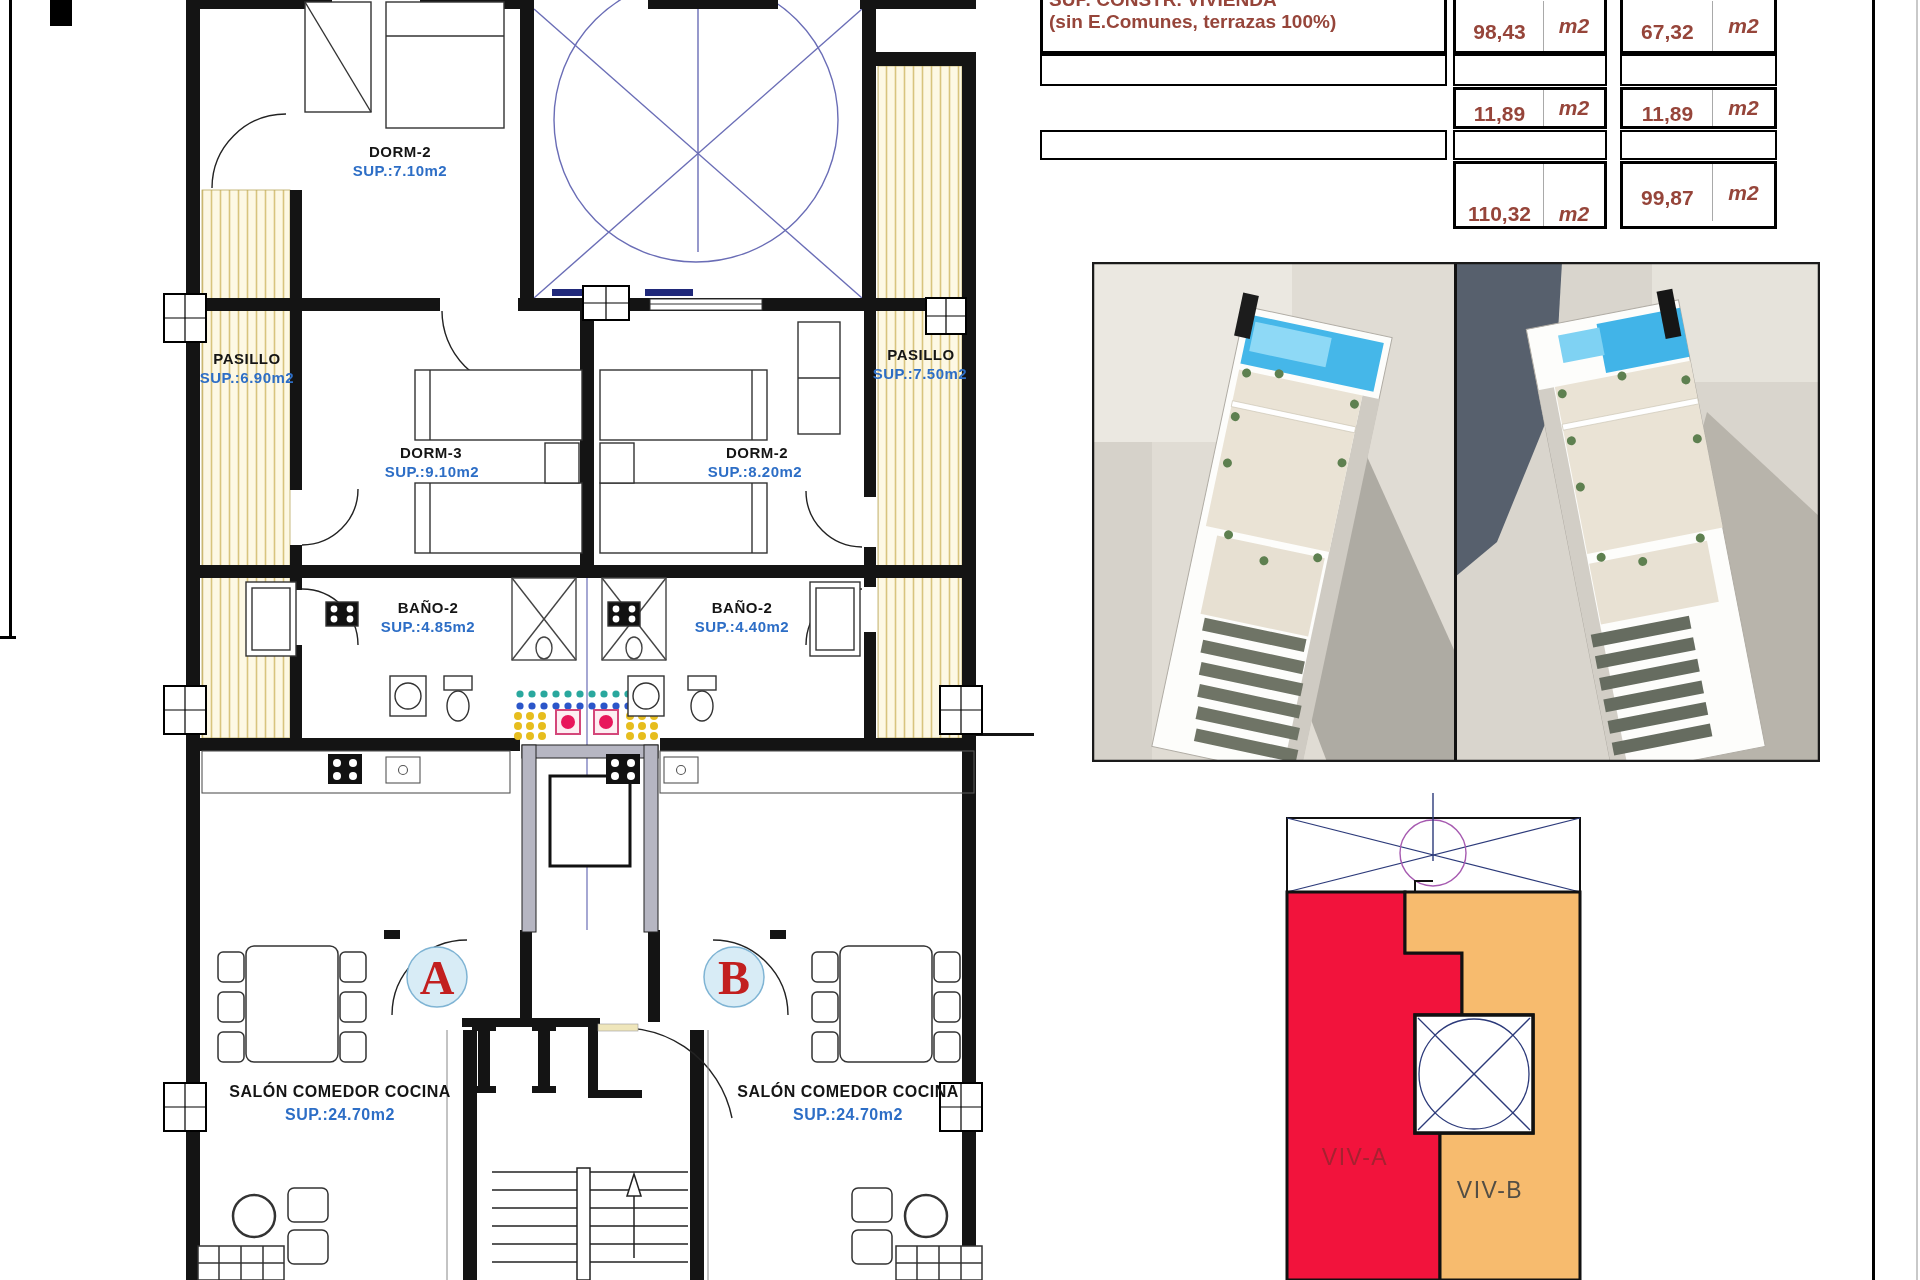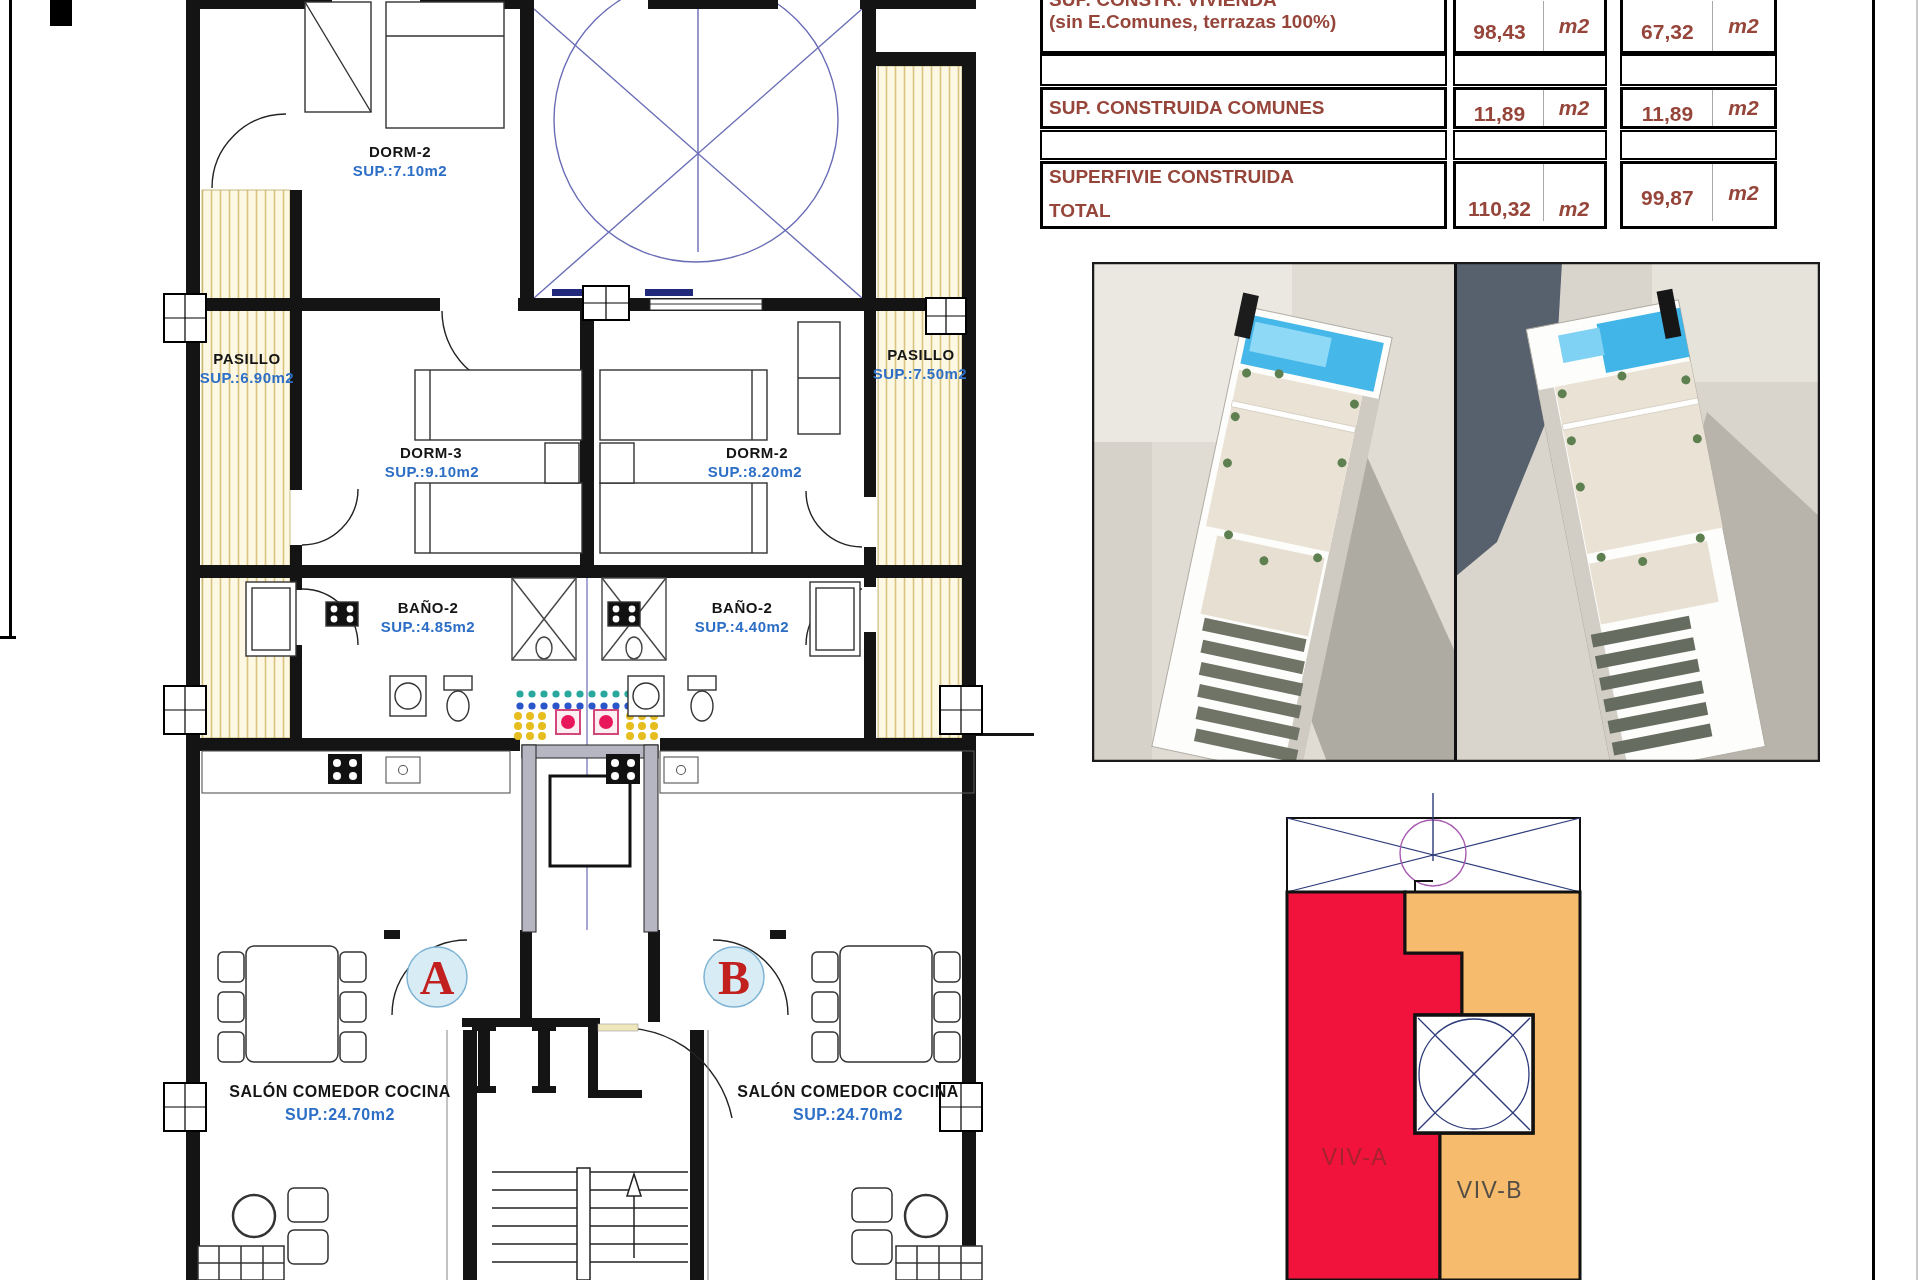--- a/index.html
+++ b/index.html
@@ -391,43 +391,36 @@
     <div class="tbl-box valcell" style="left:580px;top:-16px;width:157px;height:70px;padding-top:14px">
       <div class="num">67,32</div>
         <div class="div"></div>
       <div class="unit">m2</div>
     </div>
 
     <div class="tbl-gap" style="left:0;top:54px;width:407px;height:32px"></div>
     <div class="tbl-gap" style="left:413px;top:54px;width:154px;height:32px"></div>
     <div class="tbl-gap" style="left:580px;top:54px;width:157px;height:32px"></div>
 
-    <div class="tbl-box lblcell" style="left:0;top:87px;width:407px;height:42px;justify-content:center">
-      <div class="l1">SUP. CONSTRUIDA COMUNES</div>
-    </div>
     <div class="tbl-box valcell" style="left:413px;top:87px;width:154px;height:42px">
       <div class="num">11,89</div>
         <div class="div"></div>
       <div class="unit">m2</div>
     </div>
     <div class="tbl-box valcell" style="left:580px;top:87px;width:157px;height:42px">
       <div class="num">11,89</div>
         <div class="div"></div>
       <div class="unit">m2</div>
     </div>
 
     <div class="tbl-gap" style="left:0;top:130px;width:407px;height:30px"></div>
     <div class="tbl-gap" style="left:413px;top:130px;width:154px;height:30px"></div>
     <div class="tbl-gap" style="left:580px;top:130px;width:157px;height:30px"></div>
 
-    <div class="tbl-box lblcell" style="left:0;top:161px;width:407px;height:68px;justify-content:space-between;padding-bottom:4px">
-      <div class="l1">SUPERFIVIE CONSTRUIDA</div>
-      <div class="l2">TOTAL</div>
-    </div>
-    <div class="tbl-box valcell" style="left:413px;top:161px;width:154px;height:68px;align-items:flex-end;padding-bottom:5px">
+    <div class="tbl-box valcell" style="left:413px;top:161px;width:154px;height:68px;align-items:flex-end;">
       <div class="num">110,32</div>
         <div class="div"></div>
       <div class="unit">m2</div>
     </div>
     <div class="tbl-box valcell" style="left:580px;top:161px;width:157px;height:68px;padding-bottom:5px">
       <div class="num">99,87</div>
         <div class="div"></div>
       <div class="unit">m2</div>
     </div>
   </div>

